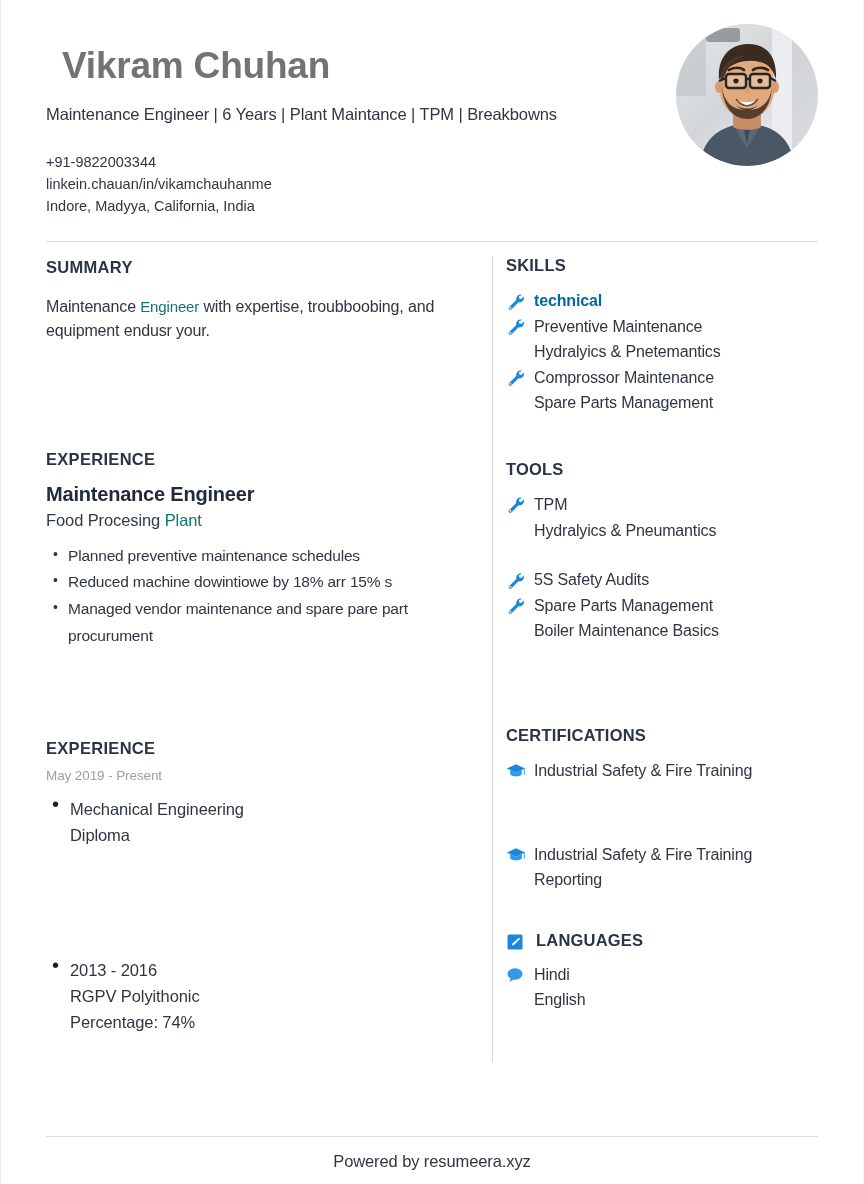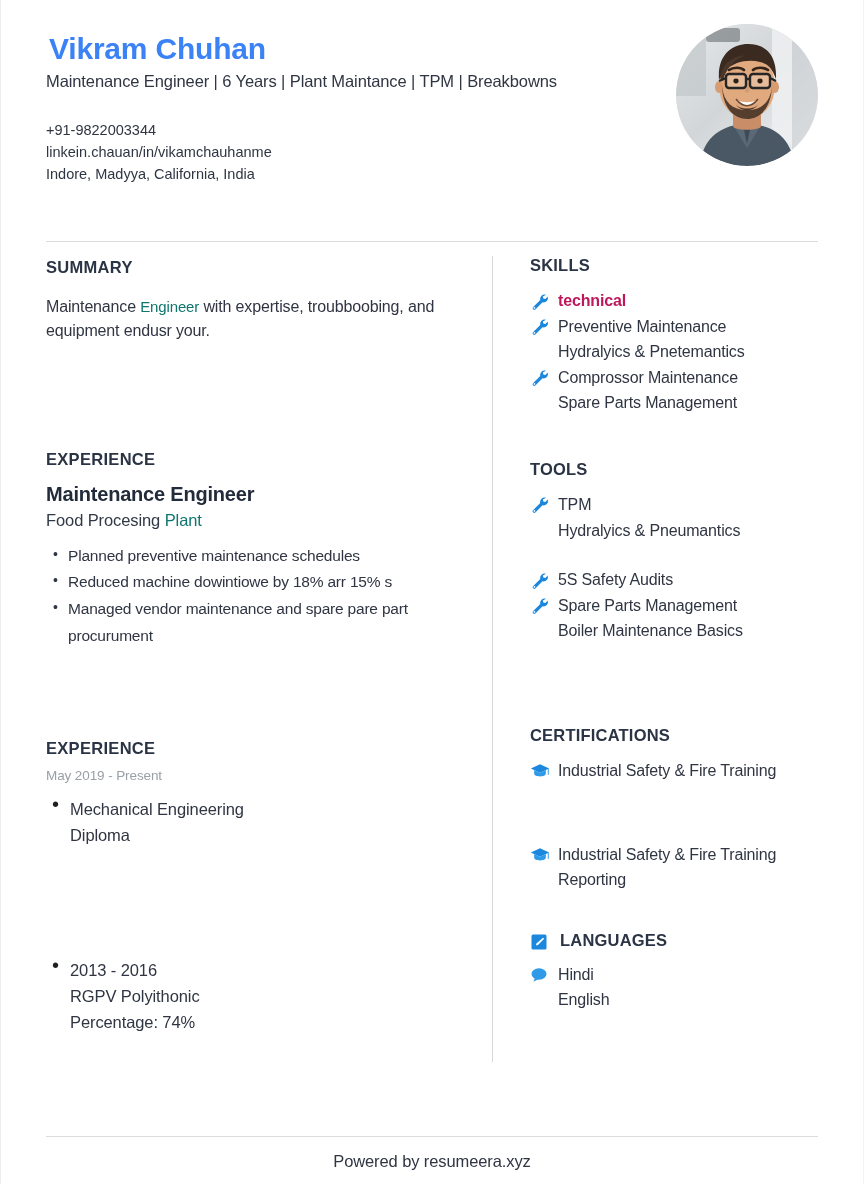--- a/index.html
+++ b/index.html
@@ -23,26 +23,26 @@
 
   
   .header {
     position: absolute;
     left: 46px;
     top: 24px;
     right: 46px;
     height: 180px;
   }
   .name {
-    font-size: 30px;
+    font-size: 37px;
     font-weight: bold;
-    color: #3b82f6;
+    color: #737373;
     letter-spacing: -0.2px;
     line-height: 1.18;
-    margin: 3px;
+    margin: 16px;
     padding-top: 4px;
   }
   .headline {
     font-size: 16.5px;
     color: #2f3542;
     margin-top: 5px;
     line-height: 1.3;
     letter-spacing: -0.1px;
     white-space: nowrap;
   }
@@ -94,21 +94,21 @@
 
   
   .col-left {
     position: absolute;
     left: 46px;
     top: 258px;
     width: 430px;
   }
   .col-right {
     position: absolute;
-    left: 530px;
+    left: 506px;
     top: 256px;
     width: 312px;
   }
 
   .sec-title {
     font-size: 16.5px;
     font-weight: bold;
     color: #2b3445;
     letter-spacing: 0.3px;
     margin: 0;
@@ -208,21 +208,21 @@
     justify-content: flex-start;
     padding-top: 2px;
   }
   .r-ico svg { display: block; }
   .r-txt {
     font-size: 16px;
     color: #2f3542;
     line-height: 1.6;
     letter-spacing: -0.15px;
   }
-  .r-txt.bold { font-weight: bold; color: #be185d; }
+  .r-txt.bold { font-weight: bold; color: #0369a1; }
 
   .lang-head {
     display: flex;
     align-items: center;
     gap: 8px;
   }
   .lang-head .sec-title { letter-spacing: 0.2px; }
 
   
   .footer {

